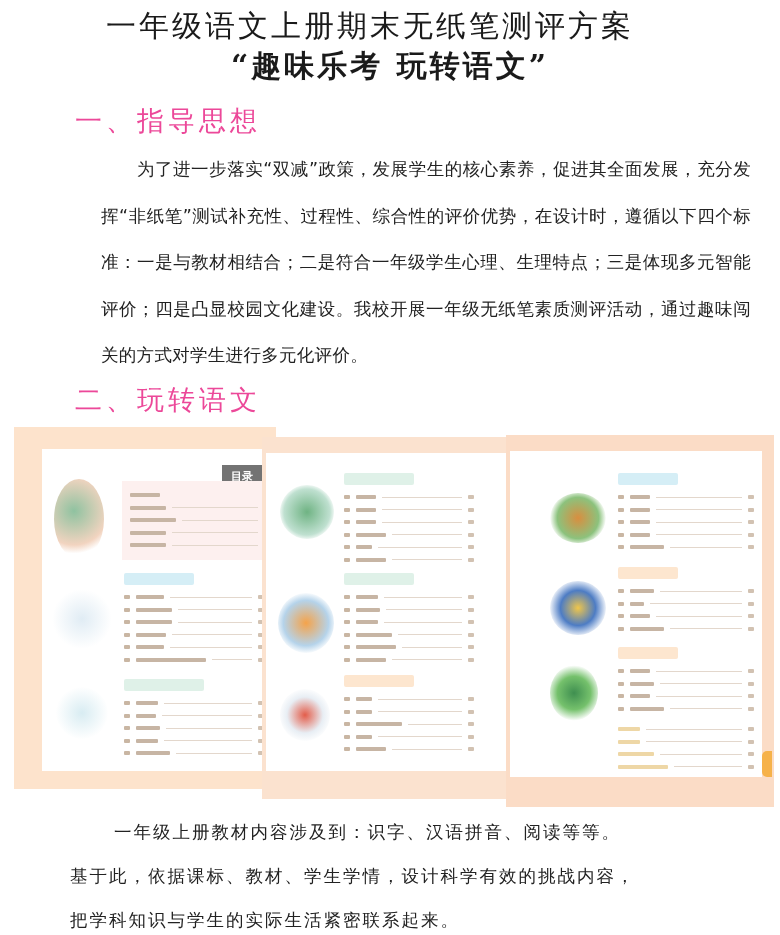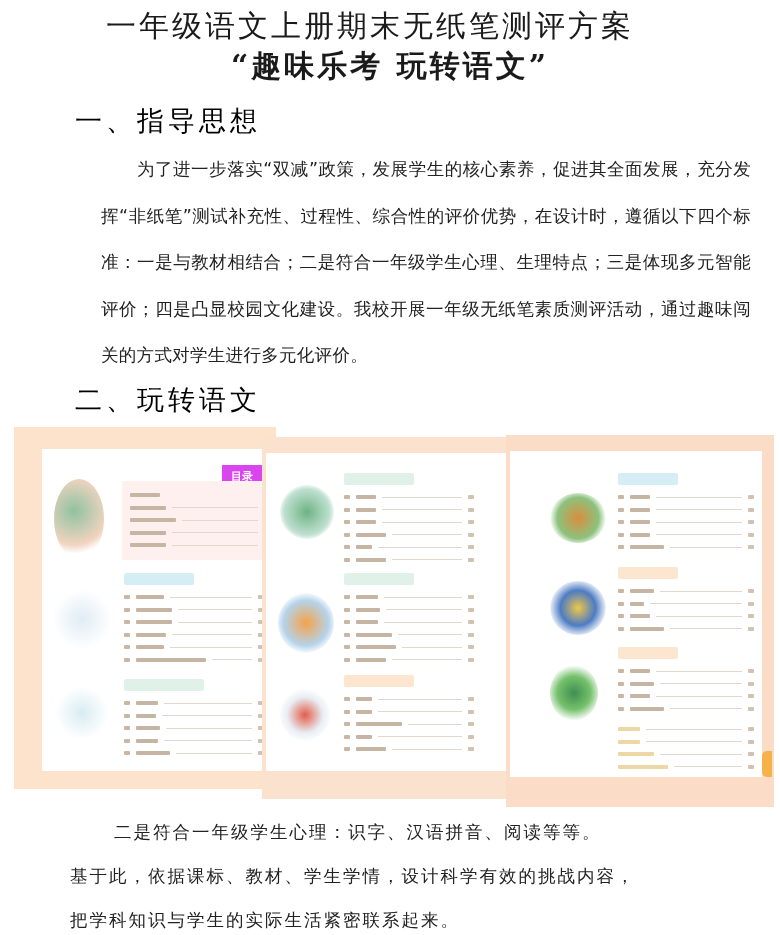--- a/index.html
+++ b/index.html
@@ -2,21 +2,21 @@
 <html><head>
 <meta charset="utf-8">
 <style>
   html, body { margin: 0; padding: 0; background: #ffffff; }
   body { width: 780px; height: 935px; position: relative; overflow: hidden;
          font-family: "DejaVu Serif", "Liberation Serif", serif; color: #111; }
   .title { position: absolute; left: 0; width: 780px; text-align: center;
            font-family: "DejaVu Serif", serif; font-size: 30px; letter-spacing: 3px; color: #1a1a1a; }
   .t1 { top: 6px; left: -20px; }
   .t2 { top: 46px; font-weight: bold; }
-  .h { position: absolute; left: 75px; font-size: 27px; letter-spacing: 4px; color: #000000;
+  .h { position: absolute; left: 75px; font-size: 27px; letter-spacing: 4px; color: #ec4899;
        font-family: "DejaVu Serif", serif; }
   .para { position: absolute; left: 70px; width: 650px; font-family: "DejaVu Sans", sans-serif;
           font-size: 17.5px; color: #222; line-height: 46.5px; text-align: justify; letter-spacing: 0.3px; }
   .para .indent { padding-left: 36px; }
   .para2 { position: absolute; left: 70px; width: 650px; font-family: "DejaVu Sans", sans-serif;
            font-size: 17.5px; color: #222; line-height: 44px; letter-spacing: 2px; }
 
   
   .book { position: absolute; left: 14px; top: 427px; width: 760px; height: 380px; }
   .page { position: absolute; background: #fde3cc; }
@@ -24,21 +24,21 @@
   .page .bar { position: absolute; left: 0; right: 0; height: 18px; text-align: center;
                font-size: 9px; color: #b28a6a; font-style: italic; line-height: 18px;
                font-family: "DejaVu Serif", serif; }
   .p1 { left: 0; top: 0; width: 262px; height: 362px; }
   .p1 .inner { left: 28px; top: 22px; right: 8px; bottom: 18px; }
   .p2 { left: 248px; top: 10px; width: 262px; height: 362px; background: #fbe2cf; }
   .p2 .inner { left: 4px; top: 16px; right: 10px; bottom: 28px; }
   .p3 { left: 492px; top: 8px; width: 268px; height: 372px; background: #fbdcc6; }
   .p3 .inner { left: 4px; top: 16px; right: 12px; bottom: 30px; }
   .badge { position: absolute; top: 16px; right: 6px; width: 40px; height: 24px;
-           background: #d946ef; color: #fff; font-size: 11px; font-weight: bold; text-align: center;
+           background: #737373; color: #fff; font-size: 11px; font-weight: bold; text-align: center;
            line-height: 24px; font-family: "DejaVu Sans", sans-serif; }
   .sec { position: absolute; }
   .sec .tag { height: 12px; width: 70px; border-radius: 2px; margin-bottom: 6px; }
   .row { height: 12.5px; display: flex; align-items: center; gap: 6px; }
   .row .n { width: 6px; height: 4px; background: #c9b6a3; border-radius: 1px; }
   .row .lbl { height: 4px; background: #c7b5a4; border-radius: 1px; }
   .row .dots { flex: 1; border-bottom: 1px solid #e3d7cc; height: 0; }
   .row .pg { width: 6px; height: 4px; background: #d2c2b2; border-radius: 1px; }
   .pic { position: absolute; border-radius: 50%; }
   .sidetab { position: absolute; width: 10px; height: 26px; background: #f6b24a; border-radius: 5px 0 0 5px; }
@@ -400,16 +400,16 @@
             <div class="pg"></div>
           </div>
       </div>
     </div>
     <div class="sidetab" style="right:2px;top:316px;"></div>
     <div class="bar" style="bottom:4px;"></div>
   </div>
 </div>
 
 <div class="para2" style="top:810px;">
-  <div style="padding-left:44px;">二是符合一年级学生心理：识字、汉语拼音、阅读等等。</div>
+  <div style="padding-left:44px;">一年级上册教材内容涉及到：识字、汉语拼音、阅读等等。</div>
   <div>基于此，依据课标、教材、学生学情，设计科学有效的挑战内容，</div>
   <div>把学科知识与学生的实际生活紧密联系起来。</div>
 </div>
 
 </body></html>

